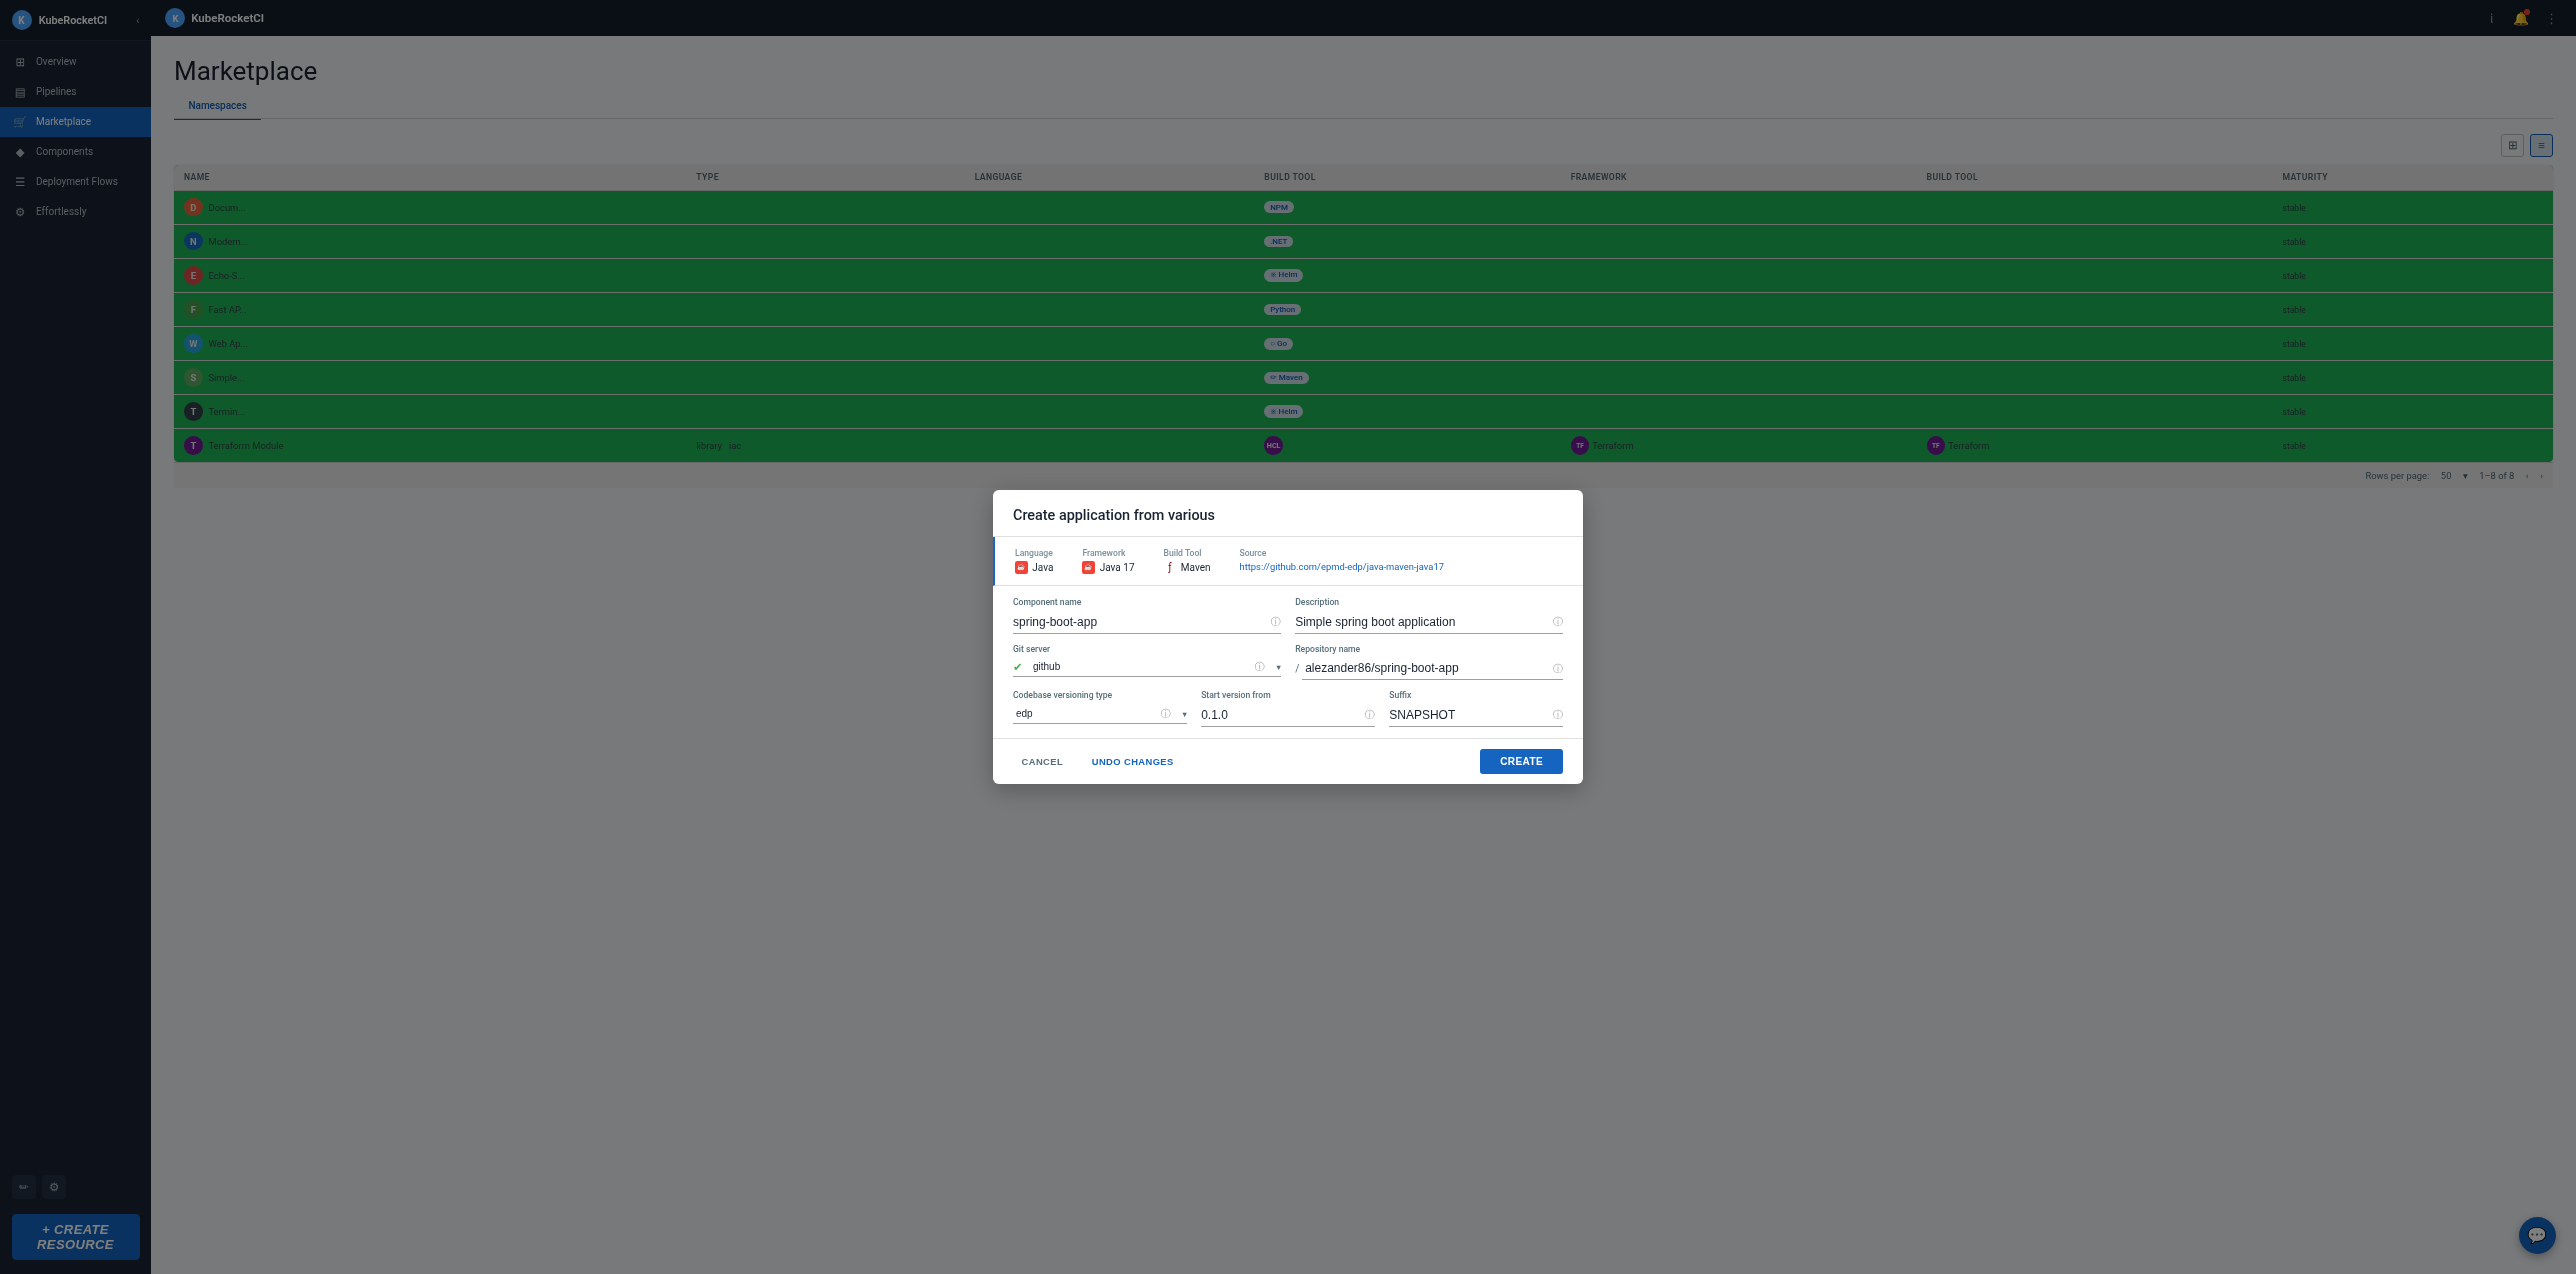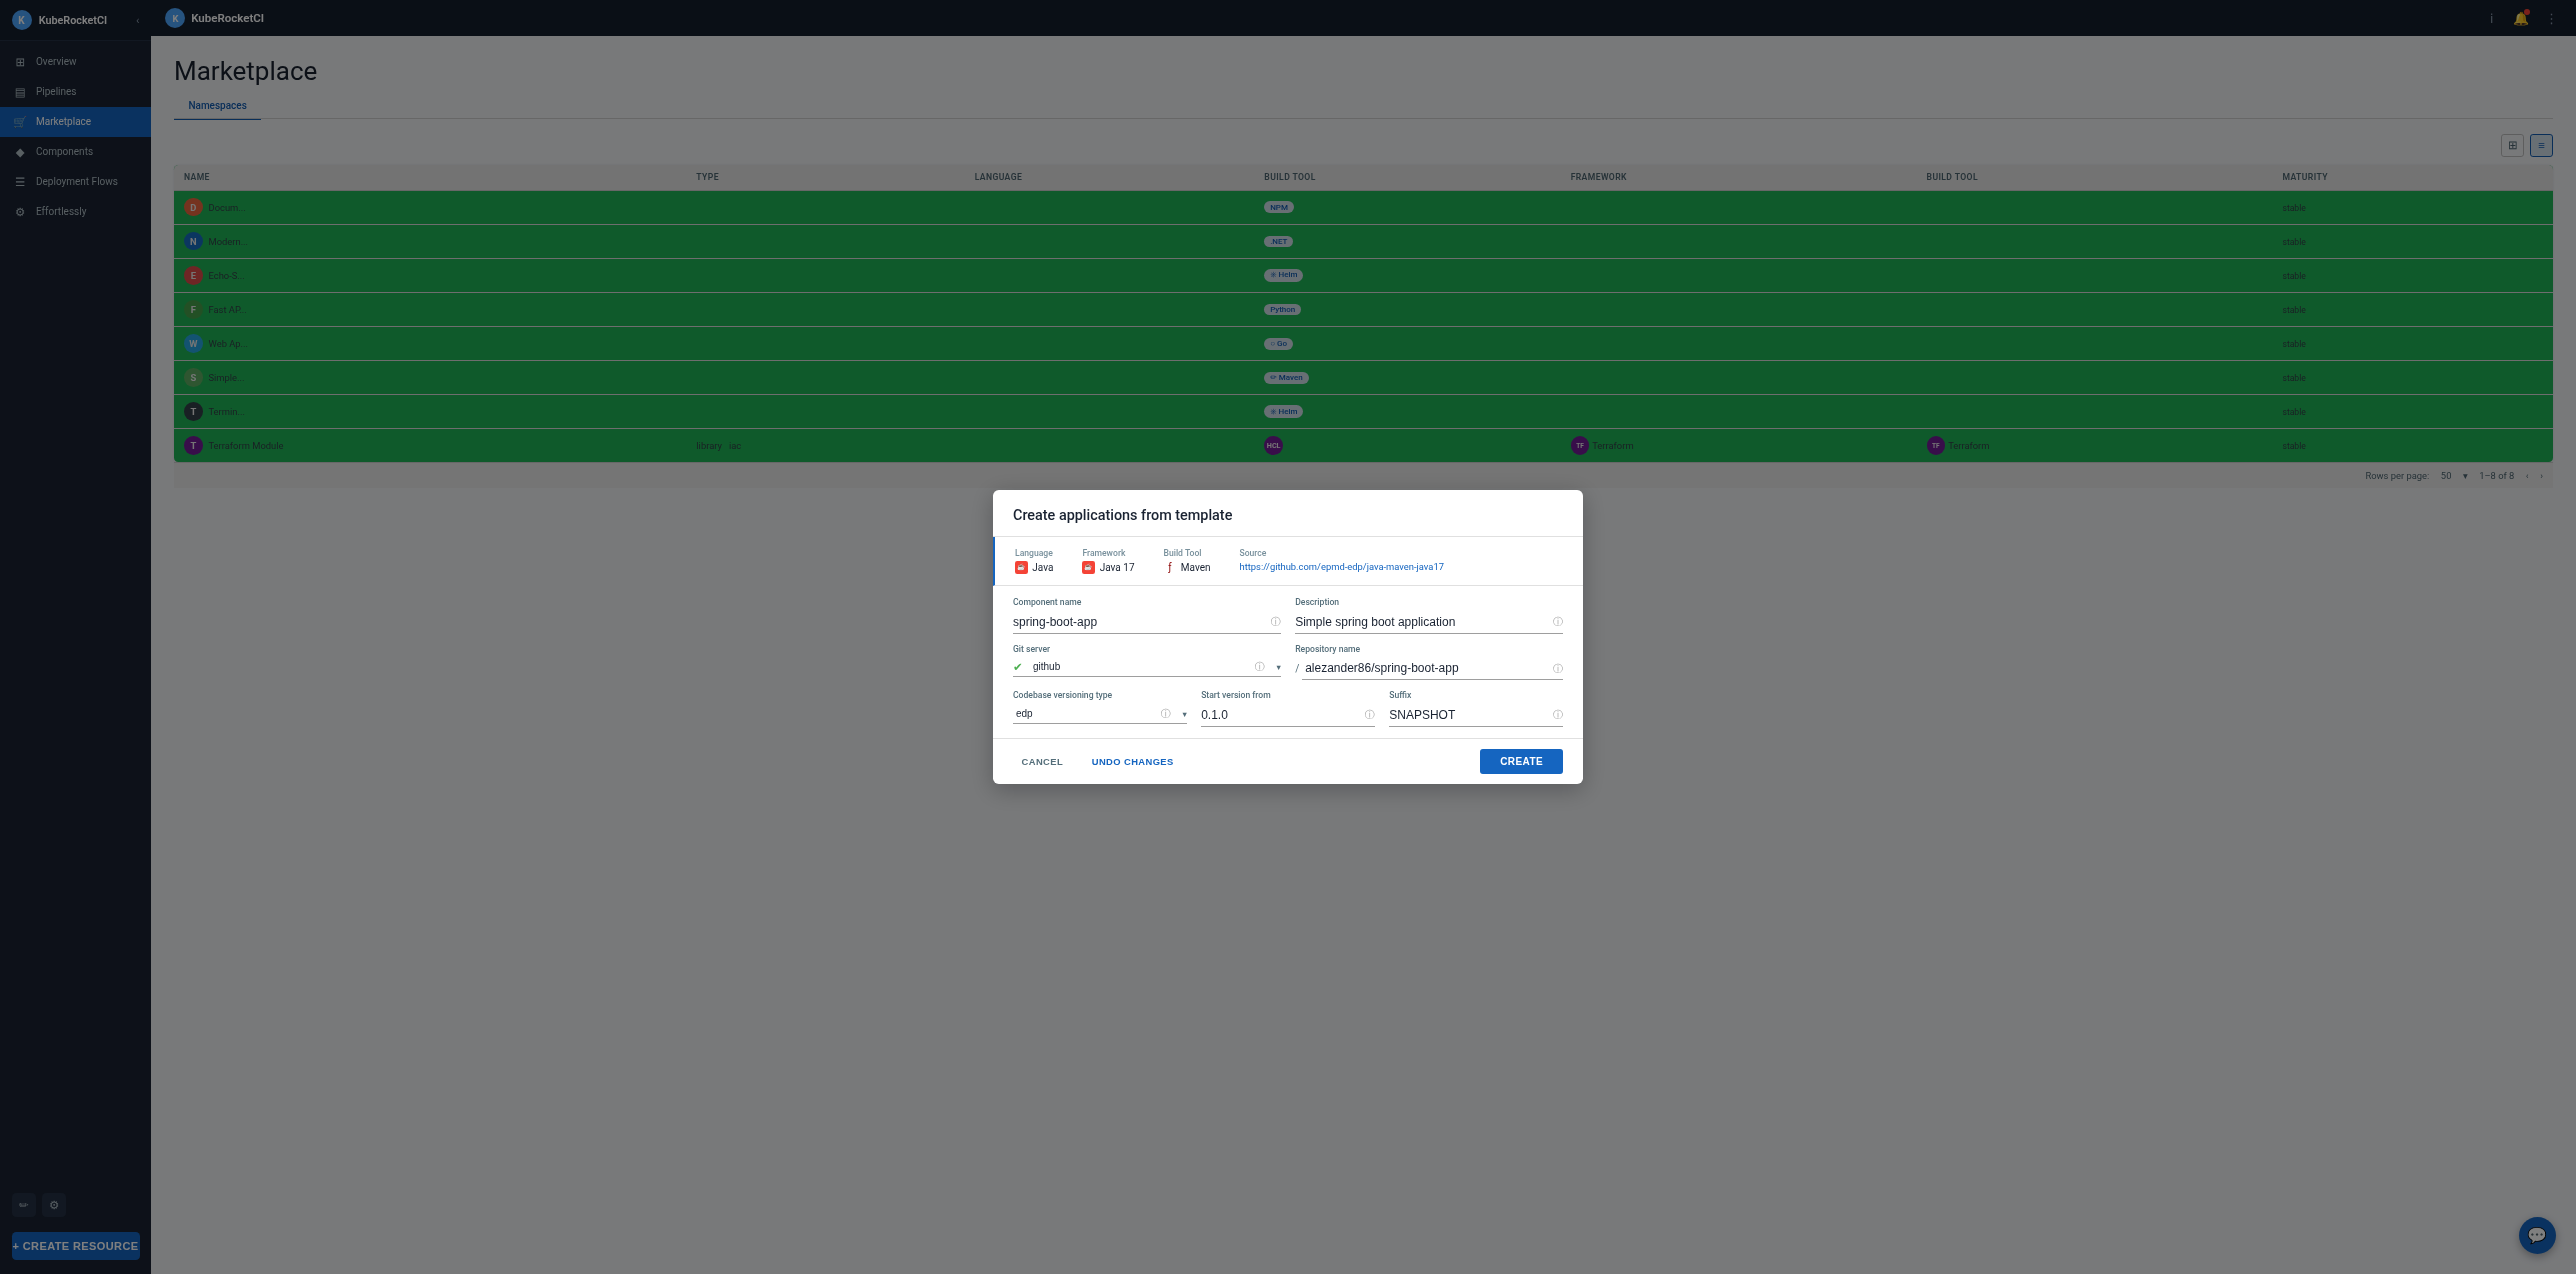--- a/index.html
+++ b/index.html
@@ -71,26 +71,27 @@
       font-size: 11.5px;
     }
     .create-resource-btn {
       width: 100%;
       margin: 7.2px 11.5px;
       padding: 8px 0;
       background: #1565c0;
       color: #fff;
       border: none;
       border-radius: 4.3px;
-      font-size: 11px;
+      font-size: 13px;
       font-weight: 600;
       cursor: pointer;
       letter-spacing: 0.4px;
       display: flex; align-items: center; justify-content: center; gap: 4.3px;
       width: calc(100% - 23px);
+      font-style: italic;
     }
 
     
     .main {
       flex: 1;
       display: flex;
       flex-direction: column;
       overflow: hidden;
       position: relative;
     }
@@ -568,21 +569,21 @@
       <span>1–8 of 8</span>
       <span>‹</span>
       <span>›</span>
     </div>
   </div>
 </div>
 
 <div class="overlay">
   <div class="modal">
     <div class="modal-header">
-      <span class="modal-title">Create applications from template</span>
+      <span class="modal-title">Create application from various</span>
     </div>
 
     <div class="template-info">
       <div class="template-col">
         <span class="template-label">Language</span>
         <span class="template-value">
           <span class="java-icon">☕</span>
           <span>Java</span>
         </span>
       </div>

